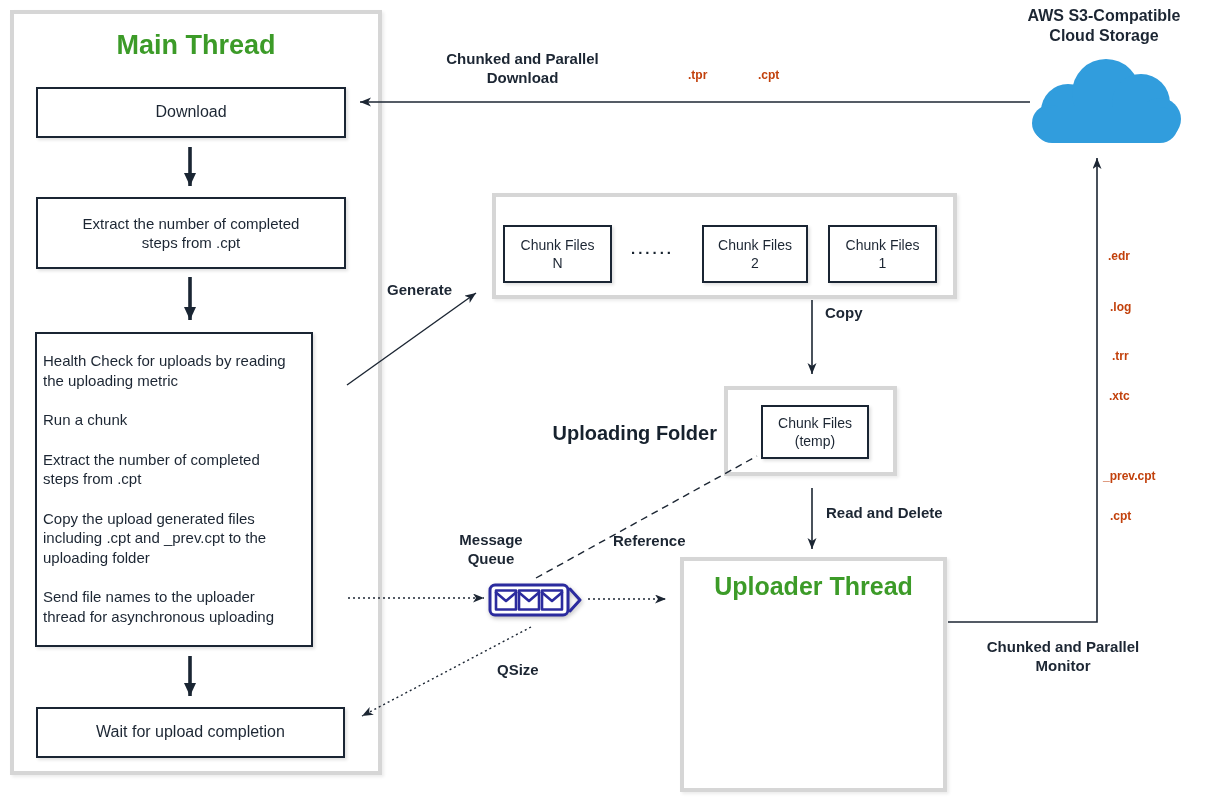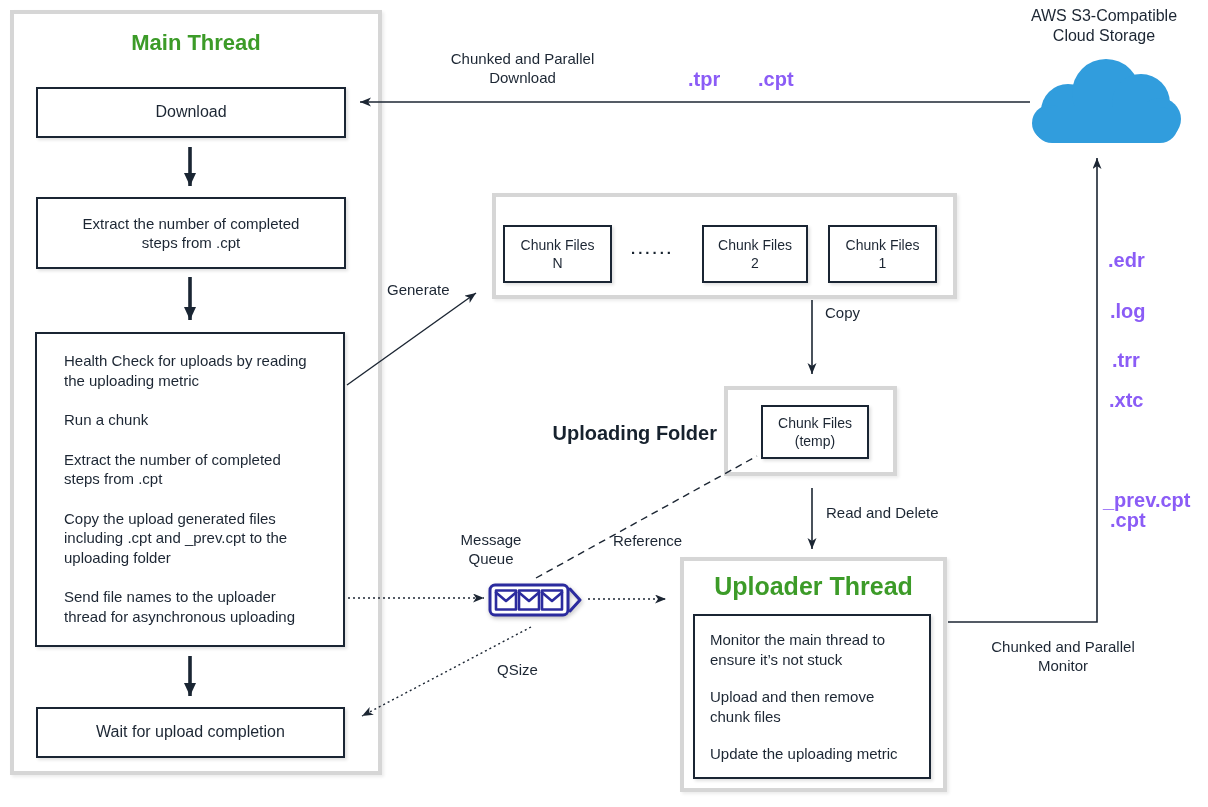--- a/index.html
+++ b/index.html
@@ -11,51 +11,51 @@
   .container{
     position:absolute;border:4px solid #d6d6d6;background:#fff;
     box-shadow:2px 2px 3px rgba(0,0,0,0.08);
   }
   .node{
     position:absolute;border:2px solid #1a2533;background:#fff;
     display:flex;flex-direction:column;align-items:center;justify-content:center;
     text-align:center;font-size:15px;line-height:1.3;
     box-shadow:2px 2px 3px rgba(0,0,0,0.12);
   }
-  .label{position:absolute;font-size:15px;line-height:1.25;white-space:nowrap;}
+  .label{position:absolute;font-size:15px;line-height:1.25;white-space:nowrap;font-weight:bold;}
   .label.center{text-align:center;white-space:normal;}
   .title-green{position:absolute;font-weight:bold;color:#3c9b28;text-align:center;}
   .title-dark{position:absolute;font-weight:bold;color:#17222e;text-align:center;}
-  .file-ext{position:absolute;font-weight:bold;font-size:20px;color:#8b5cf6;}
+  .file-ext{position:absolute;font-weight:bold;font-size:12px;color:#c2410c;}
   #arrows{position:absolute;left:0;top:0;z-index:5;pointer-events:none;}
   .icon-abs{position:absolute;z-index:6;}
   .steps-box{align-items:flex-start;justify-content:flex-start;text-align:left;}
   .steps-box p{margin:0 0 20px 0;width:252px;}
   .steps-box p:last-child{margin-bottom:0;}
   .uploader-box p{margin:0 0 18px 0;width:206px;}
   .uploader-box p:last-child{margin-bottom:0;}
   .dots{position:absolute;font-weight:bold;font-size:15px;letter-spacing:3px;color:#17222e;}
 </style>
 </head>
 <body>
 
 <div class="canvas">
 
   <div class="container" style="left:10px;top:10px;width:372px;height:765px;"></div>
-  <div class="title-green" style="left:30px;top:30px;width:332px;font-size:22px;">Main Thread</div>
+  <div class="title-green" style="left:30px;top:30px;width:332px;font-size:27px;">Main Thread</div>
 
   <div class="node" style="left:36px;top:87px;width:310px;height:51px;font-size:16px;">
     <span>Download</span>
   </div>
 
   <div class="node" style="left:36px;top:197px;width:310px;height:72px;">
     <span style="width:250px;">Extract the number of completed steps from .cpt</span>
   </div>
 
-  <div class="node steps-box" style="left:35px;top:332px;width:310px;height:315px;padding:17px 14px;align-items:center;">
+  <div class="node steps-box" style="left:35px;top:332px;width:278px;height:315px;padding:17px 6px;">
     <p>Health Check for uploads by reading the uploading metric</p>
     <p>Run a chunk</p>
     <p>Extract the number of completed steps from .cpt</p>
     <p>Copy the upload generated files including .cpt and _prev.cpt to the uploading folder</p>
     <p>Send file names to the uploader thread for asynchronous uploading</p>
   </div>
 
   <div class="node" style="left:36px;top:707px;width:309px;height:51px;font-size:16px;">
     <span>Wait for upload completion</span>
   </div>
@@ -127,35 +127,30 @@
         <rect x="31" y="7.5" width="20" height="19"></rect>
         <path d="M31,9.5 L41,18 L51,9.5" fill="none"></path>
         <rect x="54" y="7.5" width="20" height="19"></rect>
         <path d="M54,9.5 L64,18 L74,9.5" fill="none"></path>
       </g>
     </g>
   </svg>
 
   <div class="container" style="left:680px;top:557px;width:267px;height:235px;"></div>
   <div class="title-green" style="left:690px;top:572px;width:247px;font-size:25px;">Uploader Thread</div>
-  <div class="node steps-box uploader-box" style="left:693px;top:614px;width:238px;height:165px;padding:14px 15px;">
-    <p>Monitor the main thread to ensure it’s not stuck</p>
-    <p>Upload and then remove chunk files</p>
-    <p>Update the uploading metric</p>
-  </div>
 
   <div class="label center" style="left:978px;top:638px;width:170px;">
     <div>Chunked and Parallel</div>
     <div>Monitor</div>
   </div>
   <div class="file-ext" style="left:1108px;top:249px;">.edr</div>
   <div class="file-ext" style="left:1110px;top:300px;">.log</div>
   <div class="file-ext" style="left:1112px;top:349px;">.trr</div>
   <div class="file-ext" style="left:1109px;top:389px;">.xtc</div>
-  <div class="file-ext" style="left:1103px;top:469px;margin-top:20px;">_prev.cpt</div>
+  <div class="file-ext" style="left:1103px;top:469px;">_prev.cpt</div>
   <div class="file-ext" style="left:1110px;top:509px;">.cpt</div>
 
   <svg id="arrows" width="1208" height="807" viewBox="0 0 1208 807">
     <defs>
       <marker id="arr" markerWidth="13" markerHeight="10" refX="11" refY="4.5" orient="auto" markerUnits="userSpaceOnUse">
         <path d="M0,0 L11,4.5 L0,9 L3,4.5 Z" fill="#1c2633"></path>
       </marker>
       <marker id="arrBig" markerWidth="16" markerHeight="14" refX="13" refY="6" orient="auto" markerUnits="userSpaceOnUse">
         <path d="M0,0 L13,6 L0,12 Z" fill="#1a2533"></path>
       </marker>

